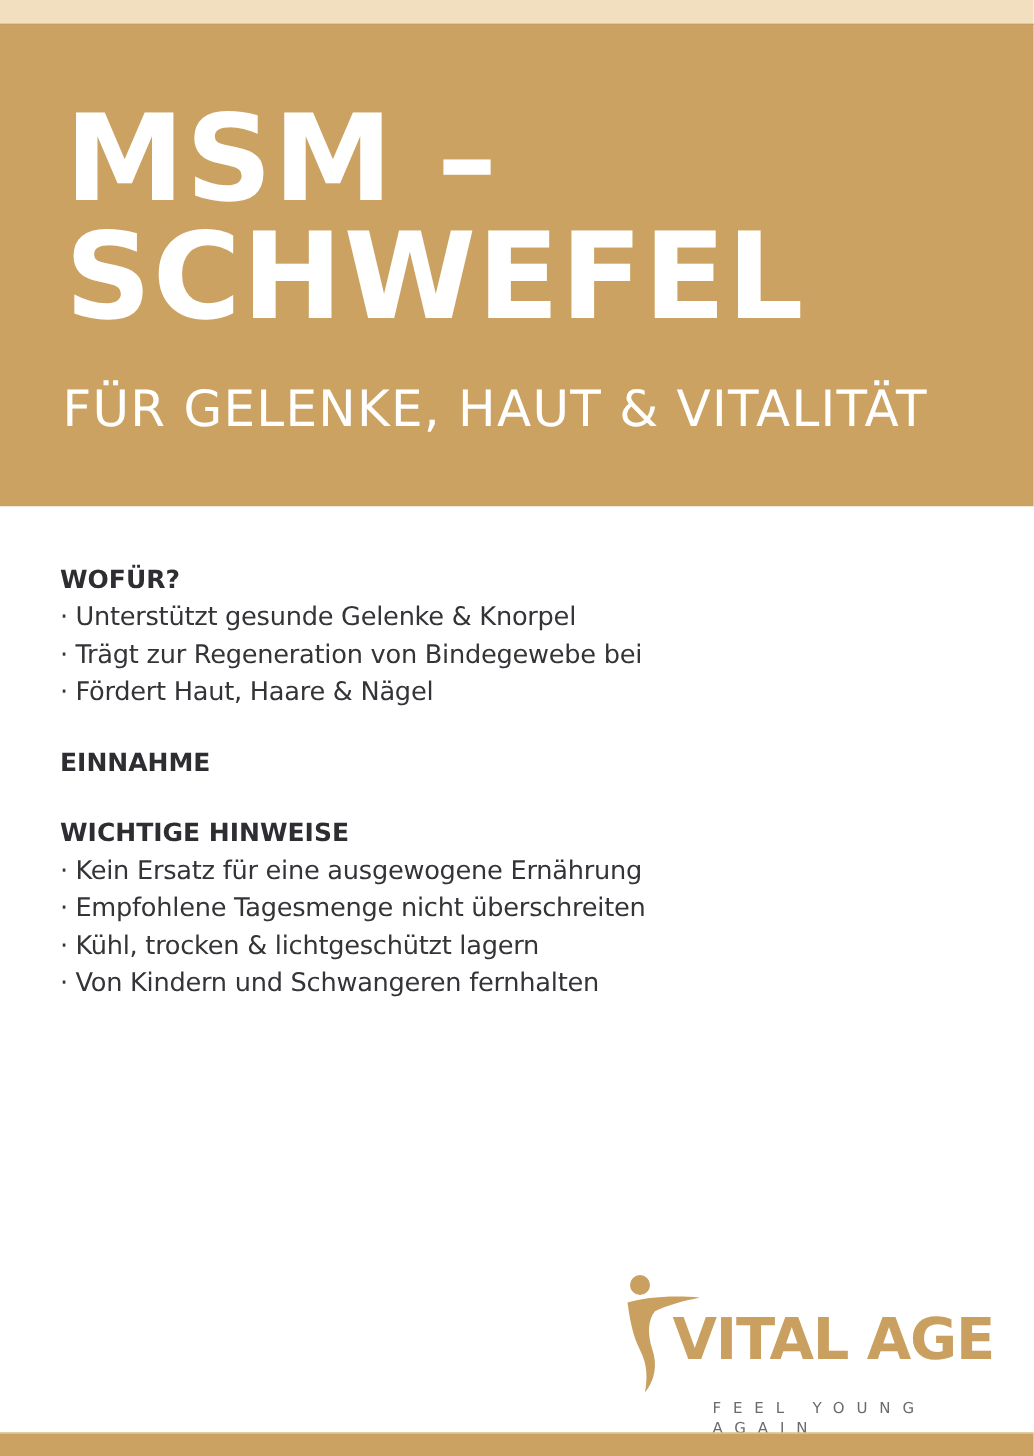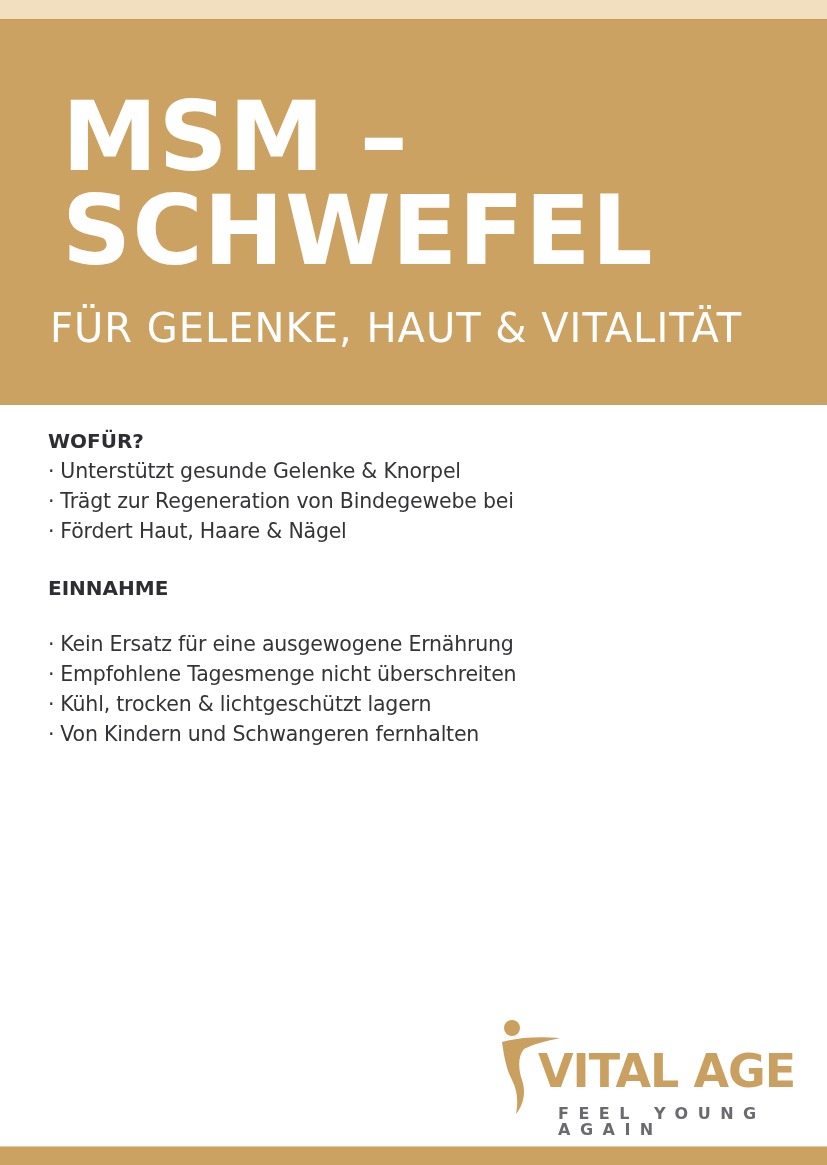--- a/index.html
+++ b/index.html
@@ -7,53 +7,53 @@
       width: 827px; height: 1165px; position: relative; overflow: hidden;
       background: #ffffff;
       font-family: "Liberation Sans", sans-serif;
     }
     .top-strip { position: absolute; left: 0; top: 0; width: 827px; height: 19px; background: #f2dfbf; }
     .hero {
       position: absolute; left: 0; top: 19px; width: 827px; height: 385px;
       background: #cba261; border-top: 1px solid #c79d5d;
     }
     .title {
-      position: absolute; left: 48px; top: 76px; margin: 14px;
+      position: absolute; left: 48px; top: 76px; margin: 4px;
       color: #ffffff; font-family: "DejaVu Sans", sans-serif; font-weight: bold;
       font-size: 96px; line-height: 94px; letter-spacing: 1px;
     }
     .title span { display: block; }
     .subtitle {
       position: absolute; left: 50px; top: 308px; margin: 0;
       color: #ffffff; font-family: "DejaVu Sans", sans-serif; font-weight: normal;
       font-size: 40px; letter-spacing: 1px; line-height: 40px;
     }
-    .content { position: absolute; left: 48px; top: 426px; width: 760px; color: #333236; }
+    .content { position: absolute; left: 48px; top: 448px; width: 760px; color: #333236; }
     .section { margin-bottom: 26px; }
     .section h2 {
       margin: 0; font-family: "DejaVu Sans", sans-serif; font-weight: bold;
       font-size: 20px; line-height: 30px; color: #2e2d31;
     }
     .section ul { list-style: none; margin: 0; padding: 0; }
     .section li {
       font-family: "DejaVu Sans", sans-serif; font-size: 20.5px; line-height: 30.2px;
       color: #343337; white-space: nowrap; letter-spacing: -0.2px;
     }
     .section li .bullet { margin-right: 6px; }
     .logo { position: absolute; left: 496px; top: 1016px; width: 310px; height: 105px; }
     .logo-figure { position: absolute; left: 0; top: 0; width: 70px; height: 100px; }
     .logo-name {
       position: absolute; left: 42px; top: 30px; margin: 0;
       color: #c9a060; font-family: "DejaVu Sans", sans-serif; font-weight: bold;
       font-size: 46px; line-height: 50px; letter-spacing: -1px;
     }
     .logo-tagline {
-      position: absolute; left: 56px; top: 84px; margin: 6px;
-      color: #6b6a6f; font-family: "DejaVu Sans", sans-serif; font-weight: bold;
-      font-size: 16px; letter-spacing: 9.5px; line-height: 16px;
+      position: absolute; left: 56px; top: 84px; margin: 18px;
+      color: #6b6a6f; font-family: "DejaVu Sans", sans-serif; font-weight: normal;
+      font-size: 12px; letter-spacing: 9.5px; line-height: 16px;
     }
     .bottom-bar {
       position: absolute; left: 0; top: 1146px; width: 827px; height: 19px;
       background: #cba261; border-top: 1px solid #e2c9a0;
     }
   </style>
 </head>
 <body>
 
 <div class="top-strip"></div>
@@ -74,20 +74,21 @@
       <li><span class="bullet">·</span><span>Trägt zur Regeneration von Bindegewebe bei</span></li>
       <li><span class="bullet">·</span><span>Fördert Haut, Haare &amp; Nägel</span></li>
     </ul>
   </section>
 
   <section class="section">
     <h2>EINNAHME</h2>
   </section>
 
   <section class="section">
+    <h2>WICHTIGE HINWEISE</h2>
     <ul>
       <li><span class="bullet">·</span><span>Kein Ersatz für eine ausgewogene Ernährung</span></li>
       <li><span class="bullet">·</span><span>Empfohlene Tagesmenge nicht überschreiten</span></li>
       <li><span class="bullet">·</span><span>Kühl, trocken &amp; lichtgeschützt lagern</span></li>
       <li><span class="bullet">·</span><span>Von Kindern und Schwangeren fernhalten</span></li>
     </ul>
   </section>
 </main>
 
 <div class="logo">

